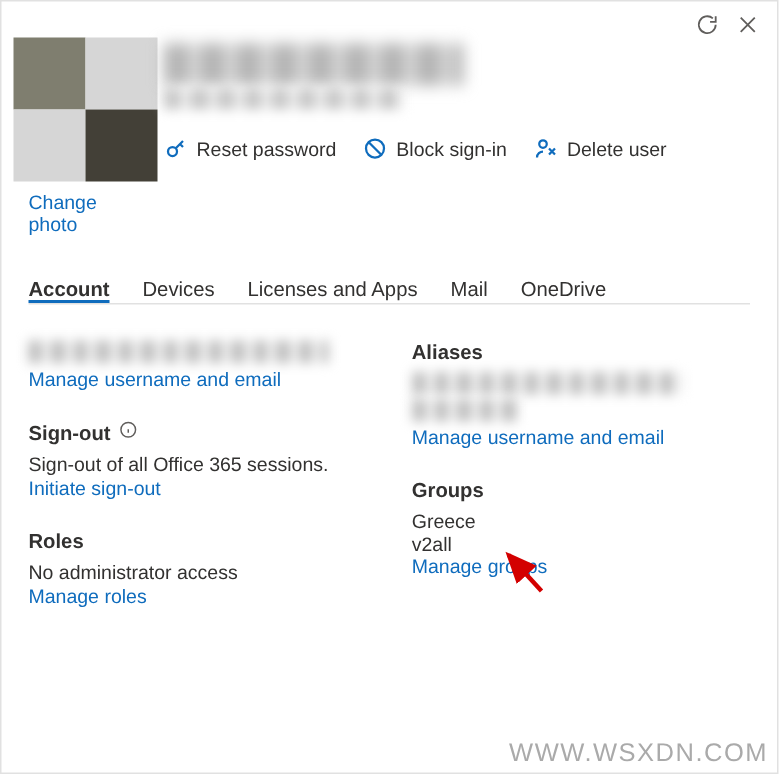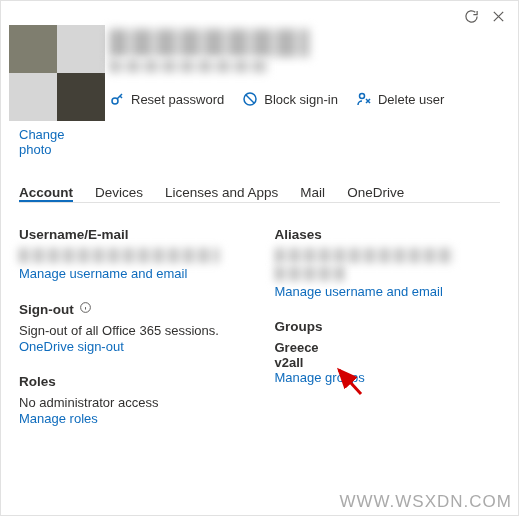--- a/index.html
+++ b/index.html
@@ -147,21 +147,21 @@
     }
     .blur-line {
       height: 15px;
       filter: blur(4px);
       background: repeating-linear-gradient(90deg,#bdbdbd 0 9px,#f5f5f5 9px 15px);
       margin-bottom: 3px;
     }
     .blur-line.short { width: 70px; }
     .blur-line.long { width: 200px; }
     .blur-line.med { width: 180px; }
-    .group-text { font-size:13px; color:#323130;font-weight:bold; }
+    .group-text { font-size:13px; color:#323130; }
     .watermark {
       position: absolute;
       bottom: 3px;
       right: 6px;
       font-size: 17px;
       color: #aaa;
       letter-spacing: 1px;
       font-family: Arial, sans-serif;
     }
     .arrow-pointer {
@@ -233,37 +233,36 @@
     <div class="tab active">Account</div>
     <div class="tab">Devices</div>
     <div class="tab">Licenses and Apps</div>
     <div class="tab">Mail</div>
     <div class="tab">OneDrive</div>
   </div>
 
   <div class="content">
     <div class="col">
       <div class="section">
-        <div class="section-heading">Username/E-mail</div>
         <div class="blur-line long"></div>
         <div class="link">Manage username and email</div>
       </div>
 
       <div class="section">
         <div class="section-heading">
           <span>Sign-out</span>
           <span>
             <svg viewBox="0 0 16 16" fill="none" stroke="currentColor" stroke-width="1.2">
                 <circle cx="8" cy="8" r="6"></circle>
                 <path d="M8 5.5v.01M8 7.5v3"></path>
               </svg>
           </span>
         </div>
         <div class="line">Sign-out of all Office 365 sessions.</div>
-        <div class="link">OneDrive sign-out</div>
+        <div class="link">Initiate sign-out</div>
       </div>
 
       <div class="section">
         <div class="section-heading">Roles</div>
         <div class="line">No administrator access</div>
         <div class="link">Manage roles</div>
       </div>
     </div>
 
     <div class="col">

